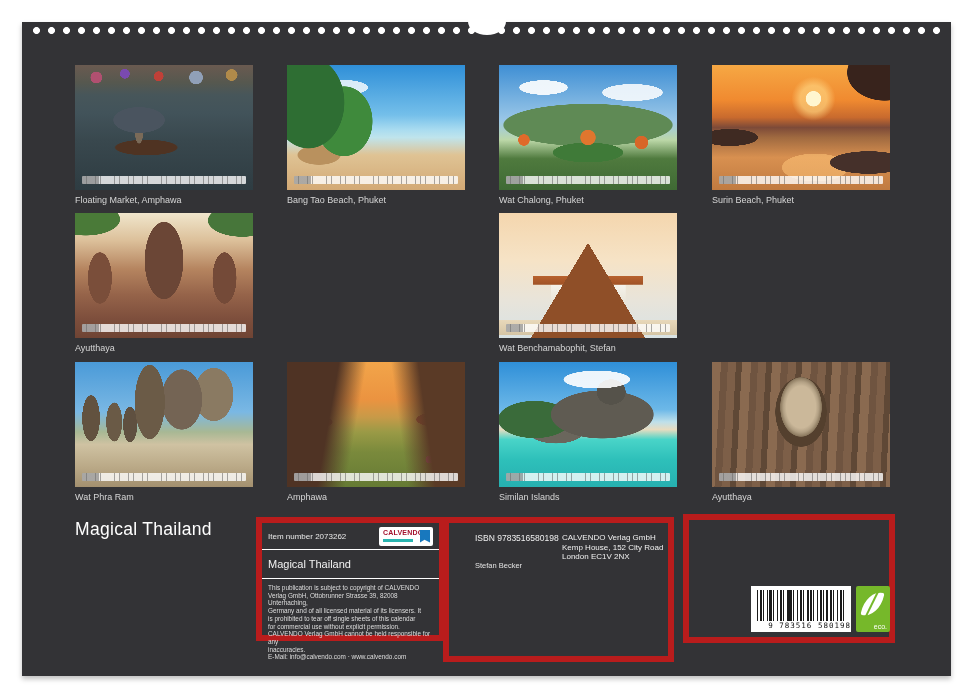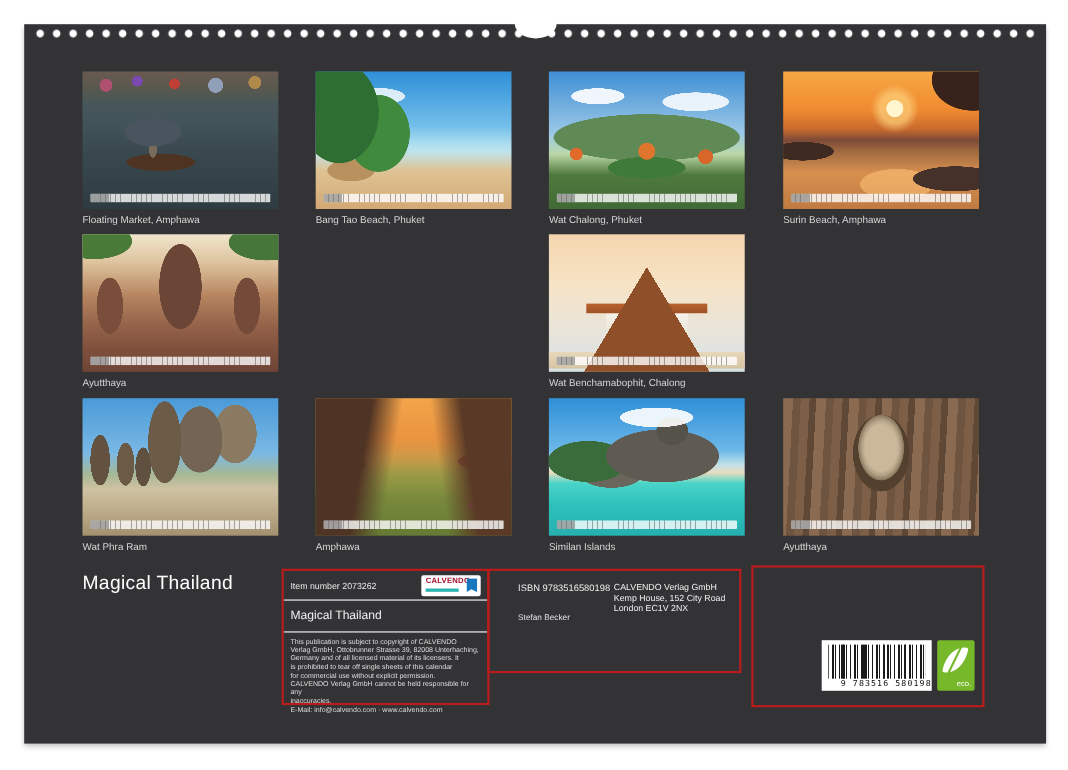--- a/index.html
+++ b/index.html
@@ -111,35 +111,35 @@
   .p12{background:
     radial-gradient(ellipse 21px 30px at 50% 36%, #cbb89a 0 70%, #b2a084 84%, #8a785e 98%, transparent),
     radial-gradient(ellipse 3px 5px at 47% 33%, #8a7860 92%, transparent),
     radial-gradient(ellipse 3px 5px at 53% 33%, #8a7860 92%, transparent),
     radial-gradient(ellipse 34px 46px at 50% 40%, #54402e 75%, transparent 76%),
     repeating-linear-gradient(93deg, #8a6a50 0 9px, #6f5440 9px 16px, #7d5f48 16px 24px, #5f4836 24px 30px);}
 
   
   .title{position:absolute;left:53px;top:497px;font-size:17.5px;color:#ffffff;letter-spacing:.3px;}
 
-  .box{position:absolute;border:2px solid #b91c1c;color:#e8e8e8;box-sizing:border-box;}
+  .box{position:absolute;border:6px solid #b91c1c;color:#e8e8e8;box-sizing:border-box;}
   .boxA{left:234px;top:495px;width:189px;height:124px;}
   .rowA1{height:26px;border-bottom:1px solid #ffffff;display:flex;align-items:center;
          justify-content:space-between;padding:0 6px;font-size:8px;}
   .rowA2{height:28px;border-bottom:1px solid #ffffff;display:flex;align-items:center;
          padding:0 6px;font-size:11px;color:#f2f2f2;}
   .rowA3{padding:5px 6px;font-size:6.4px;line-height:7.7px;color:#dedede;white-space:pre-line;}
 
   .logo{position:relative;width:54px;height:19px;background:#ffffff;border-radius:2px;flex:none;}
   .logo-text{position:absolute;left:4px;top:2px;font-size:7px;font-weight:bold;color:#a3102c;letter-spacing:.2px;}
   .logo-tag{position:absolute;left:4px;top:12px;width:30px;height:3px;background:#2ab5b0;}
   .logo-mark{position:absolute;right:3px;top:3px;width:10px;height:13px;background:#1878be;
          clip-path:polygon(0 0,100% 0,100% 100%,45% 78%,0 100%);}
 
-  .boxB{left:421px;top:495px;width:231px;height:95px;padding-left:40px;}
+  .boxB{left:421px;top:495px;width:231px;height:145px;padding-left:40px;}
   .isbn{position:absolute;left:26px;top:10px;font-size:8.5px;color:#f0f0f0;}
   .author{position:absolute;left:26px;top:38px;font-size:7.5px;color:#e2e2e2;}
   .address{position:absolute;left:113px;top:10px;font-size:8px;line-height:9.6px;color:#f0f0f0;white-space:pre-line;}
 
   .boxC{left:661px;top:492px;width:212px;height:129px;}
   .barcode{position:absolute;left:62px;top:66px;width:100px;height:46px;background:#ffffff;}
   .bars{position:absolute;left:6px;right:6px;top:4px;height:31px;
     background:
      repeating-linear-gradient(90deg,#1a1a1a 0 1px, transparent 1px 3px, #1a1a1a 3px 5px, transparent 5px 6px, #1a1a1a 6px 7px, transparent 7px 10px),
      repeating-linear-gradient(90deg, transparent 0 12px, #1a1a1a 12px 14px, transparent 14px 19px);}
@@ -174,34 +174,34 @@
   <div class="cell c3 r1">
     <div class="photo p3">
       <div class="calstrip"></div>
     </div>
     <div class="caption">Wat Chalong, Phuket</div>
   </div>
   <div class="cell c4 r1">
     <div class="photo p4">
       <div class="calstrip"></div>
     </div>
-    <div class="caption">Surin Beach, Amphawa</div>
+    <div class="caption">Surin Beach, Phuket</div>
   </div>
 
   <div class="cell c1 r2">
     <div class="photo p5">
       <div class="calstrip"></div>
     </div>
     <div class="caption">Ayutthaya</div>
   </div>
   <div class="cell c3 r2">
     <div class="photo p7">
       <div class="calstrip"></div>
     </div>
-    <div class="caption">Wat Benchamabophit, Chalong</div>
+    <div class="caption">Wat Benchamabophit, Stefan</div>
   </div>
 
   <div class="cell c1 r3">
     <div class="photo p9">
       <div class="calstrip"></div>
     </div>
     <div class="caption">Wat Phra Ram</div>
   </div>
   <div class="cell c2 r3">
     <div class="photo p10">

